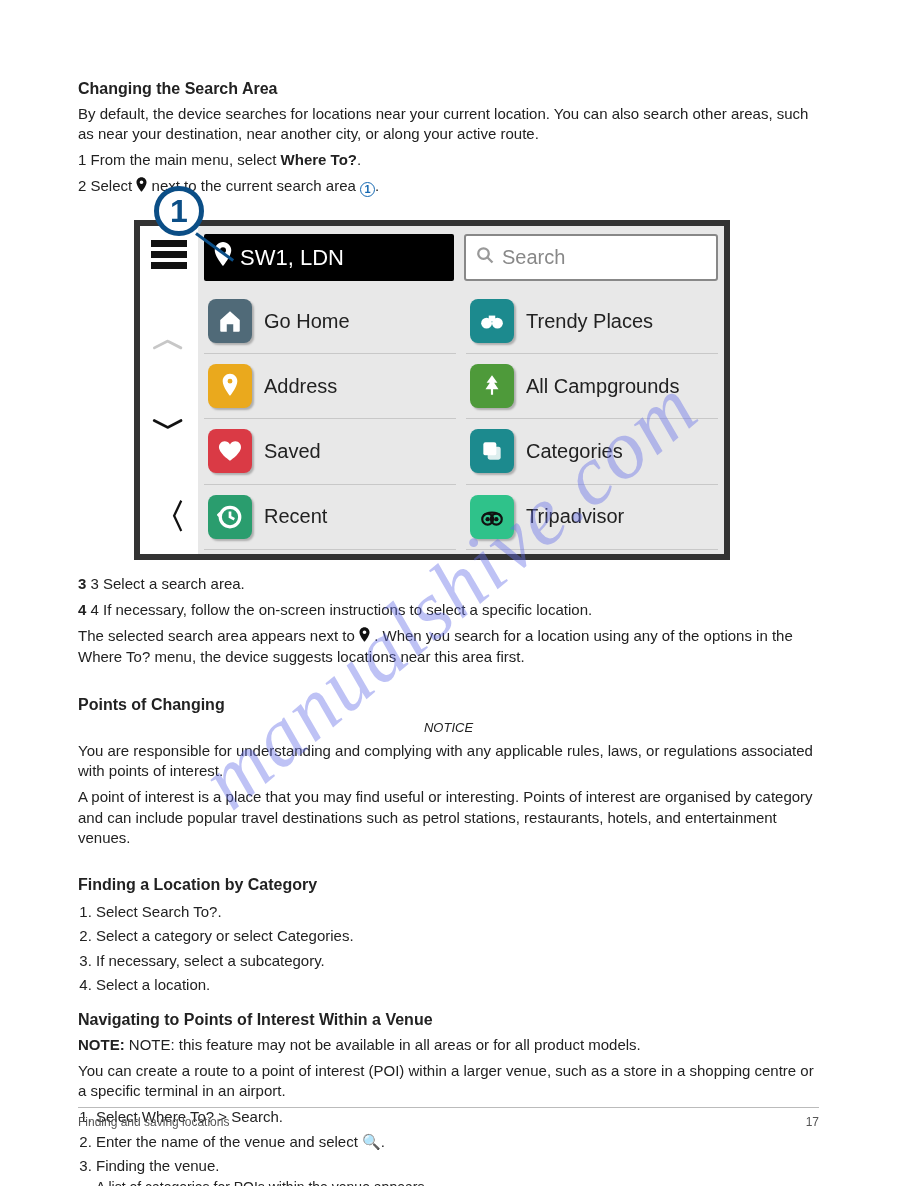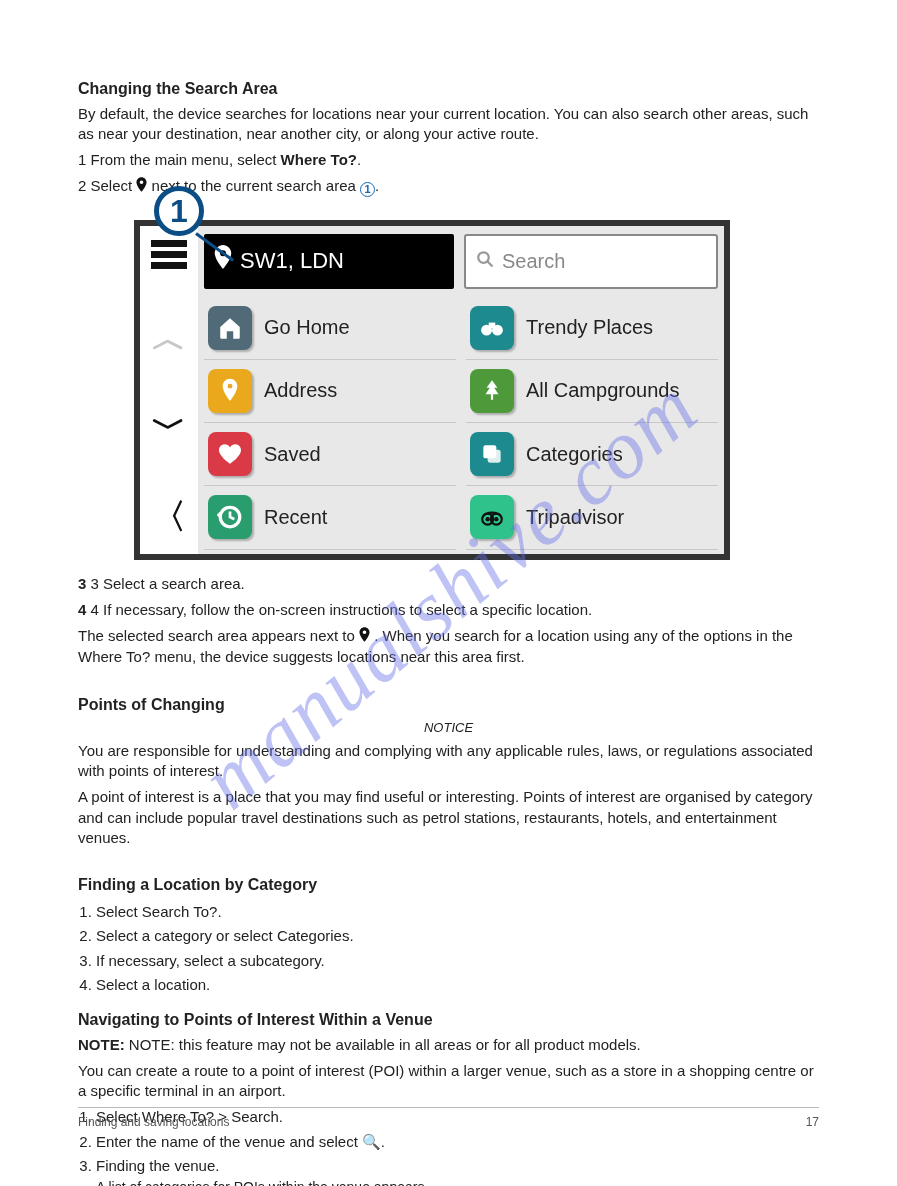--- a/index.html
+++ b/index.html
@@ -112,21 +112,21 @@
     align-items: center;
     gap: 8px;
     border-radius: 2px;
   }
   .search-box {
     flex: 1;
     background: #fff;
     border: 2px solid #888;
     color: #888;
     font-size: 20px;
-    padding: 12px 10px;
+    padding: 6px 10px;
     display: flex;
     align-items: center;
     gap: 8px;
     border-radius: 3px;
   }
   .grid {
     flex: 1;
     display: grid;
     grid-template-columns: 1fr 1fr;
     grid-template-rows: repeat(4, 1fr);

